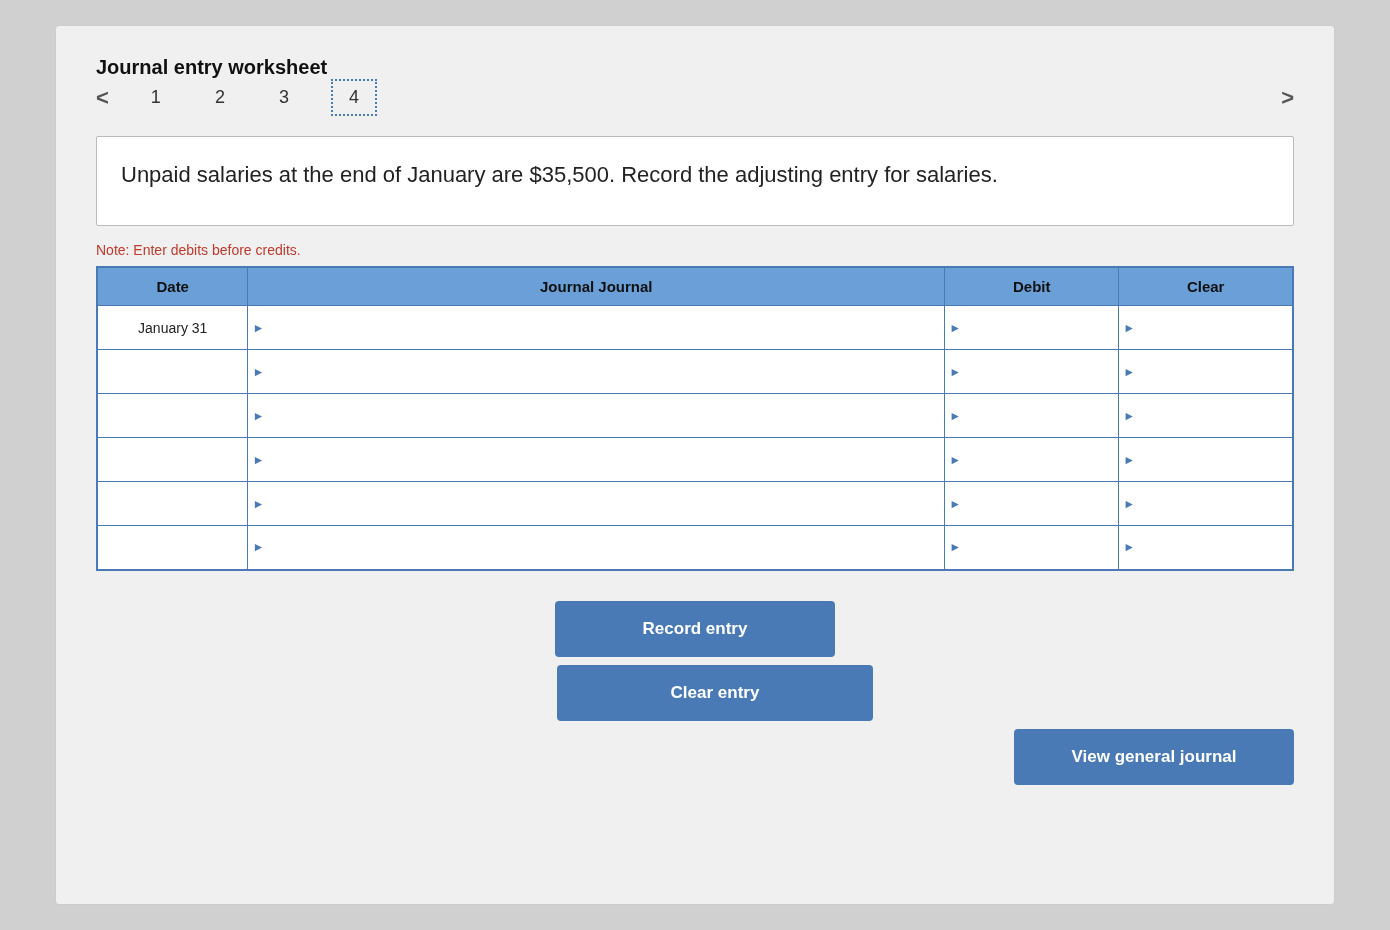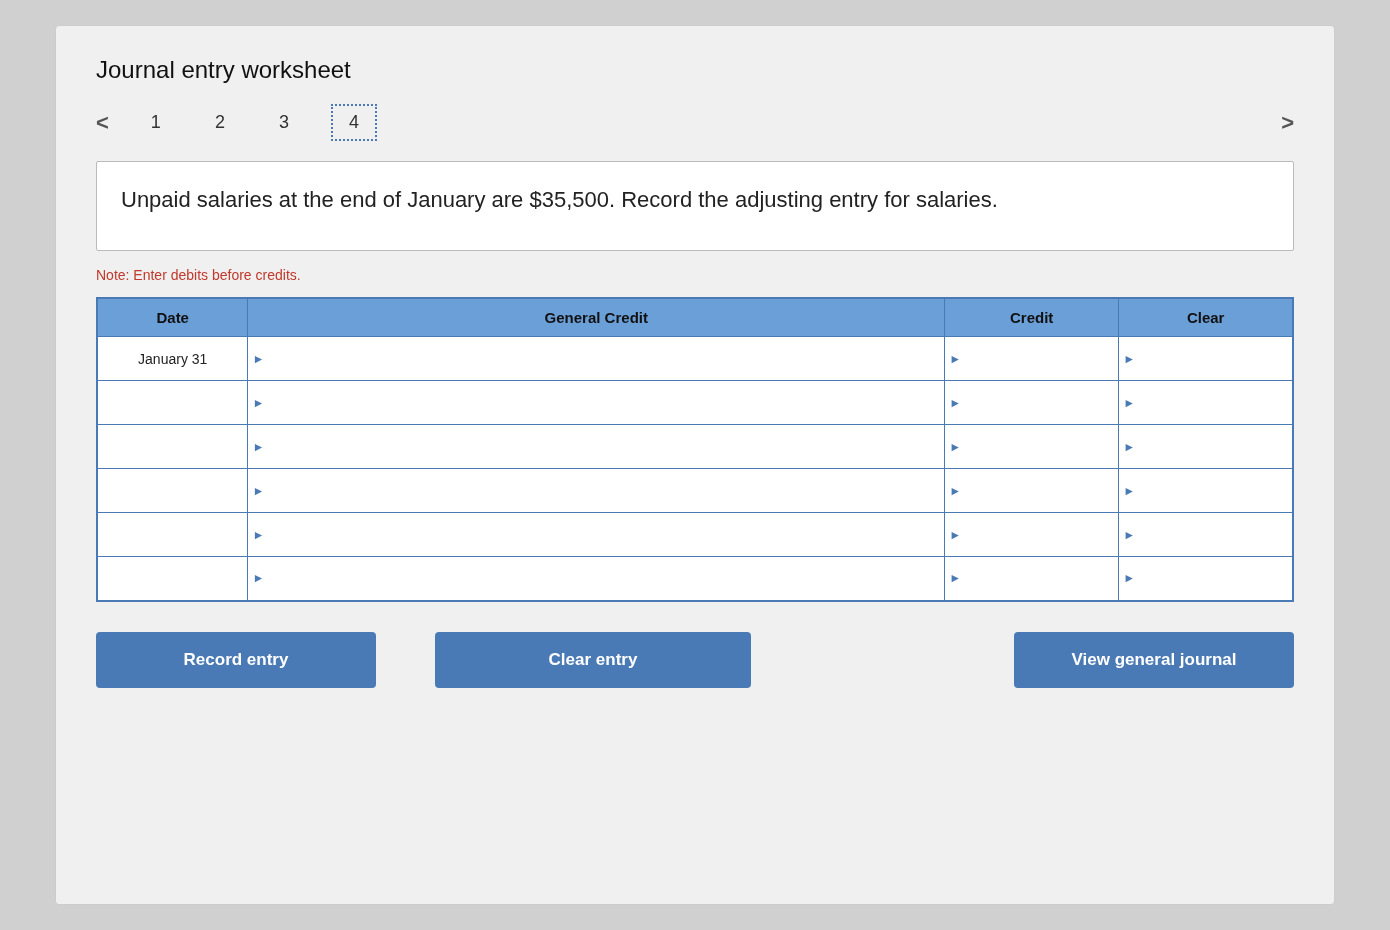--- a/index.html
+++ b/index.html
@@ -15,24 +15,23 @@
     .main-container {
       background: #f0f0f0;
       border: 1px solid #ccc;
       border-radius: 4px;
       padding: 30px 40px 40px 40px;
       width: 1280px;
       min-height: 880px;
       position: relative;
     }
     .page-title {
-      font-size: 24px;
-      font-weight: normal;
+      font-size: 20px;
+      font-weight: bold;
       color: #111;
-      margin-bottom: 20px;
     }
     .tab-nav {
       display: flex;
       align-items: center;
       gap: 30px;
       margin-bottom: 20px;
     }
     .nav-arrow {
       font-size: 22px;
       color: #555;
@@ -60,21 +59,21 @@
       padding: 20px 24px;
       margin-bottom: 16px;
       font-size: 22px;
       color: #222;
       line-height: 1.6;
       min-height: 90px;
     }
     .note-text {
       color: #c0392b;
       font-size: 14px;
-      margin-bottom: 14px;
+      margin-bottom: 8px;
     }
     .journal-table {
       width: 100%;
       border-collapse: collapse;
       border: 2px solid #4a7ab5;
       margin-bottom: 30px;
     }
     .journal-table thead tr th {
       background: #6a9fd8;
       color: #111;
@@ -124,22 +123,23 @@
       border: none;
       outline: none;
       width: 100%;
       font-size: 14px;
       padding: 0 4px;
       background: transparent;
       height: 100%;
     }
     .buttons-row {
       display: flex;
-      gap: 19px;
+      gap: 8px;
       align-items: center;
+      flex-direction: column;
     }
     .btn {
       padding: 18px 0;
       font-size: 17px;
       font-weight: bold;
       color: #fff;
       background: #4a7ab5;
       border: none;
       border-radius: 4px;
       cursor: pointer;
@@ -175,22 +175,22 @@
   <div class="description-box">
     <span>Unpaid salaries at the end of January are $35,500. Record the adjusting entry for salaries.</span>
   </div>
 
   <div class="note-text">Note: Enter debits before credits.</div>
 
   <table class="journal-table">
     <thead>
       <tr>
         <th class="date-col">Date</th>
-        <th class="general-journal-col">General Credit</th>
-        <th class="debit-col">Credit</th>
+        <th class="general-journal-col">Journal Journal</th>
+        <th class="debit-col">Debit</th>
         <th class="credit-col">Clear</th>
       </tr>
     </thead>
     <tbody>
       <tr>
         <td class="date-cell">January 31</td>
         <td>
           <div class="cell-input-wrapper">
             <span class="arrow-indicator">►</span>
             <input class="cell-input" type="text" style="">

